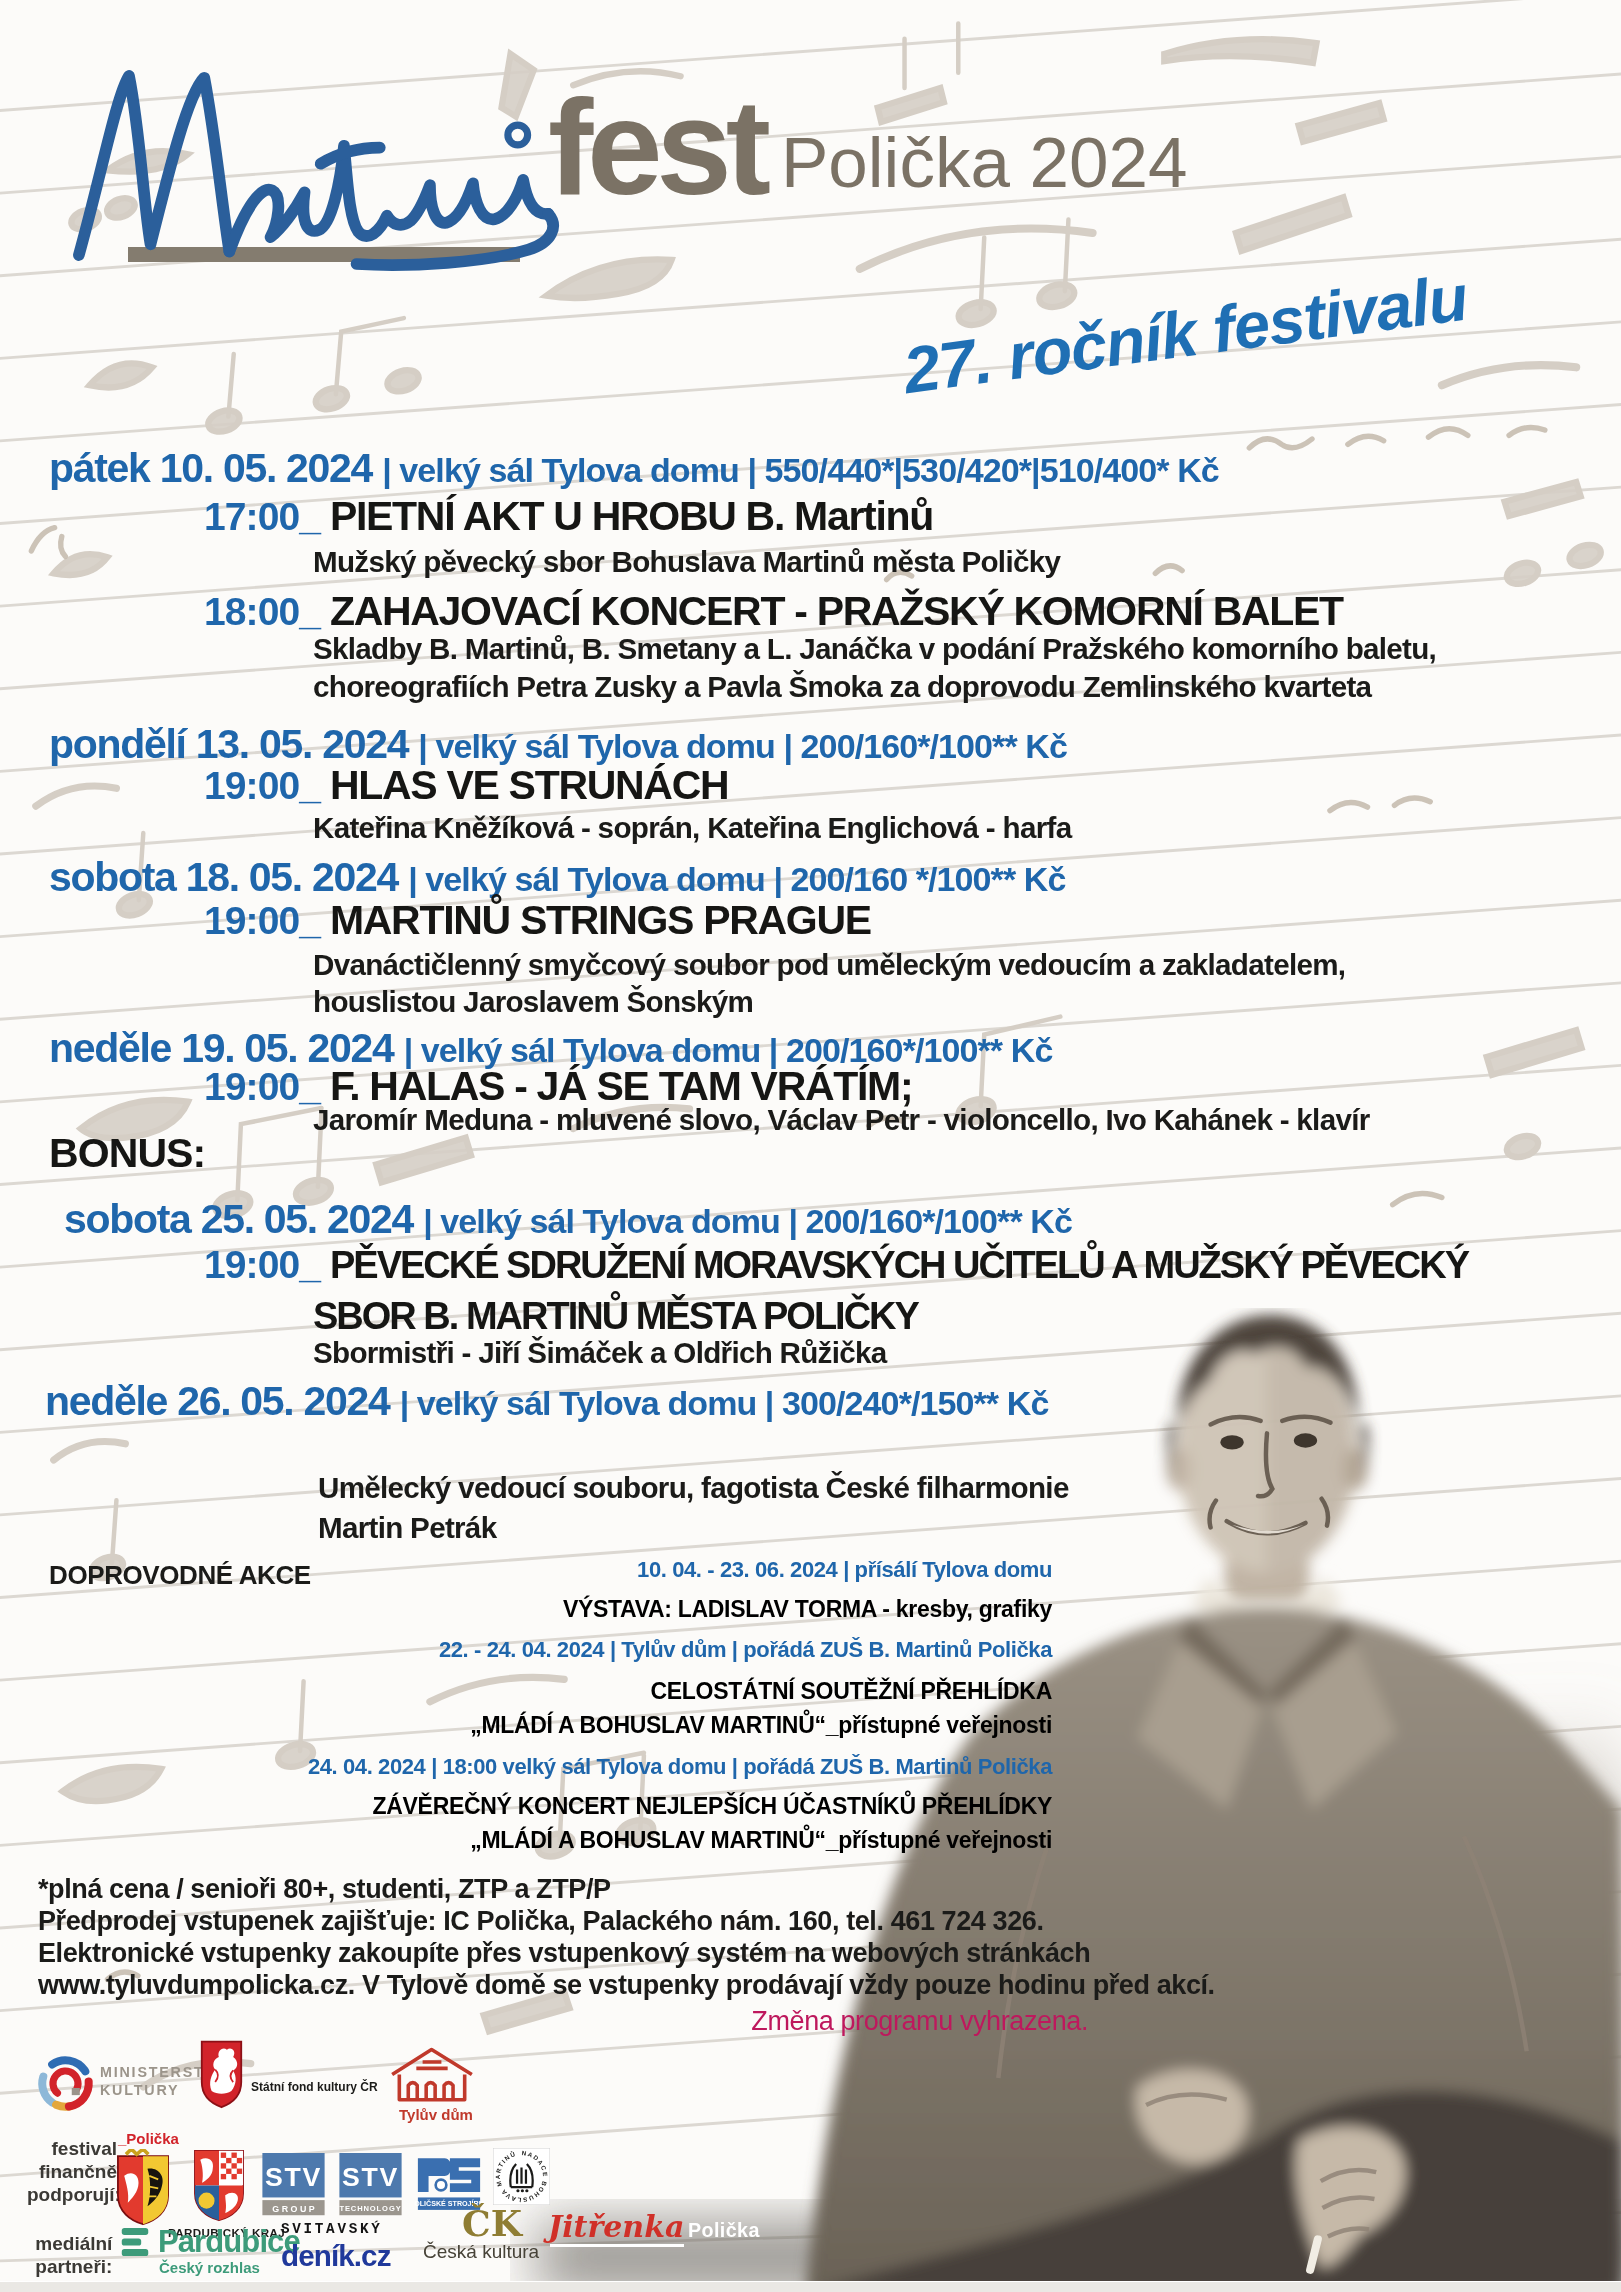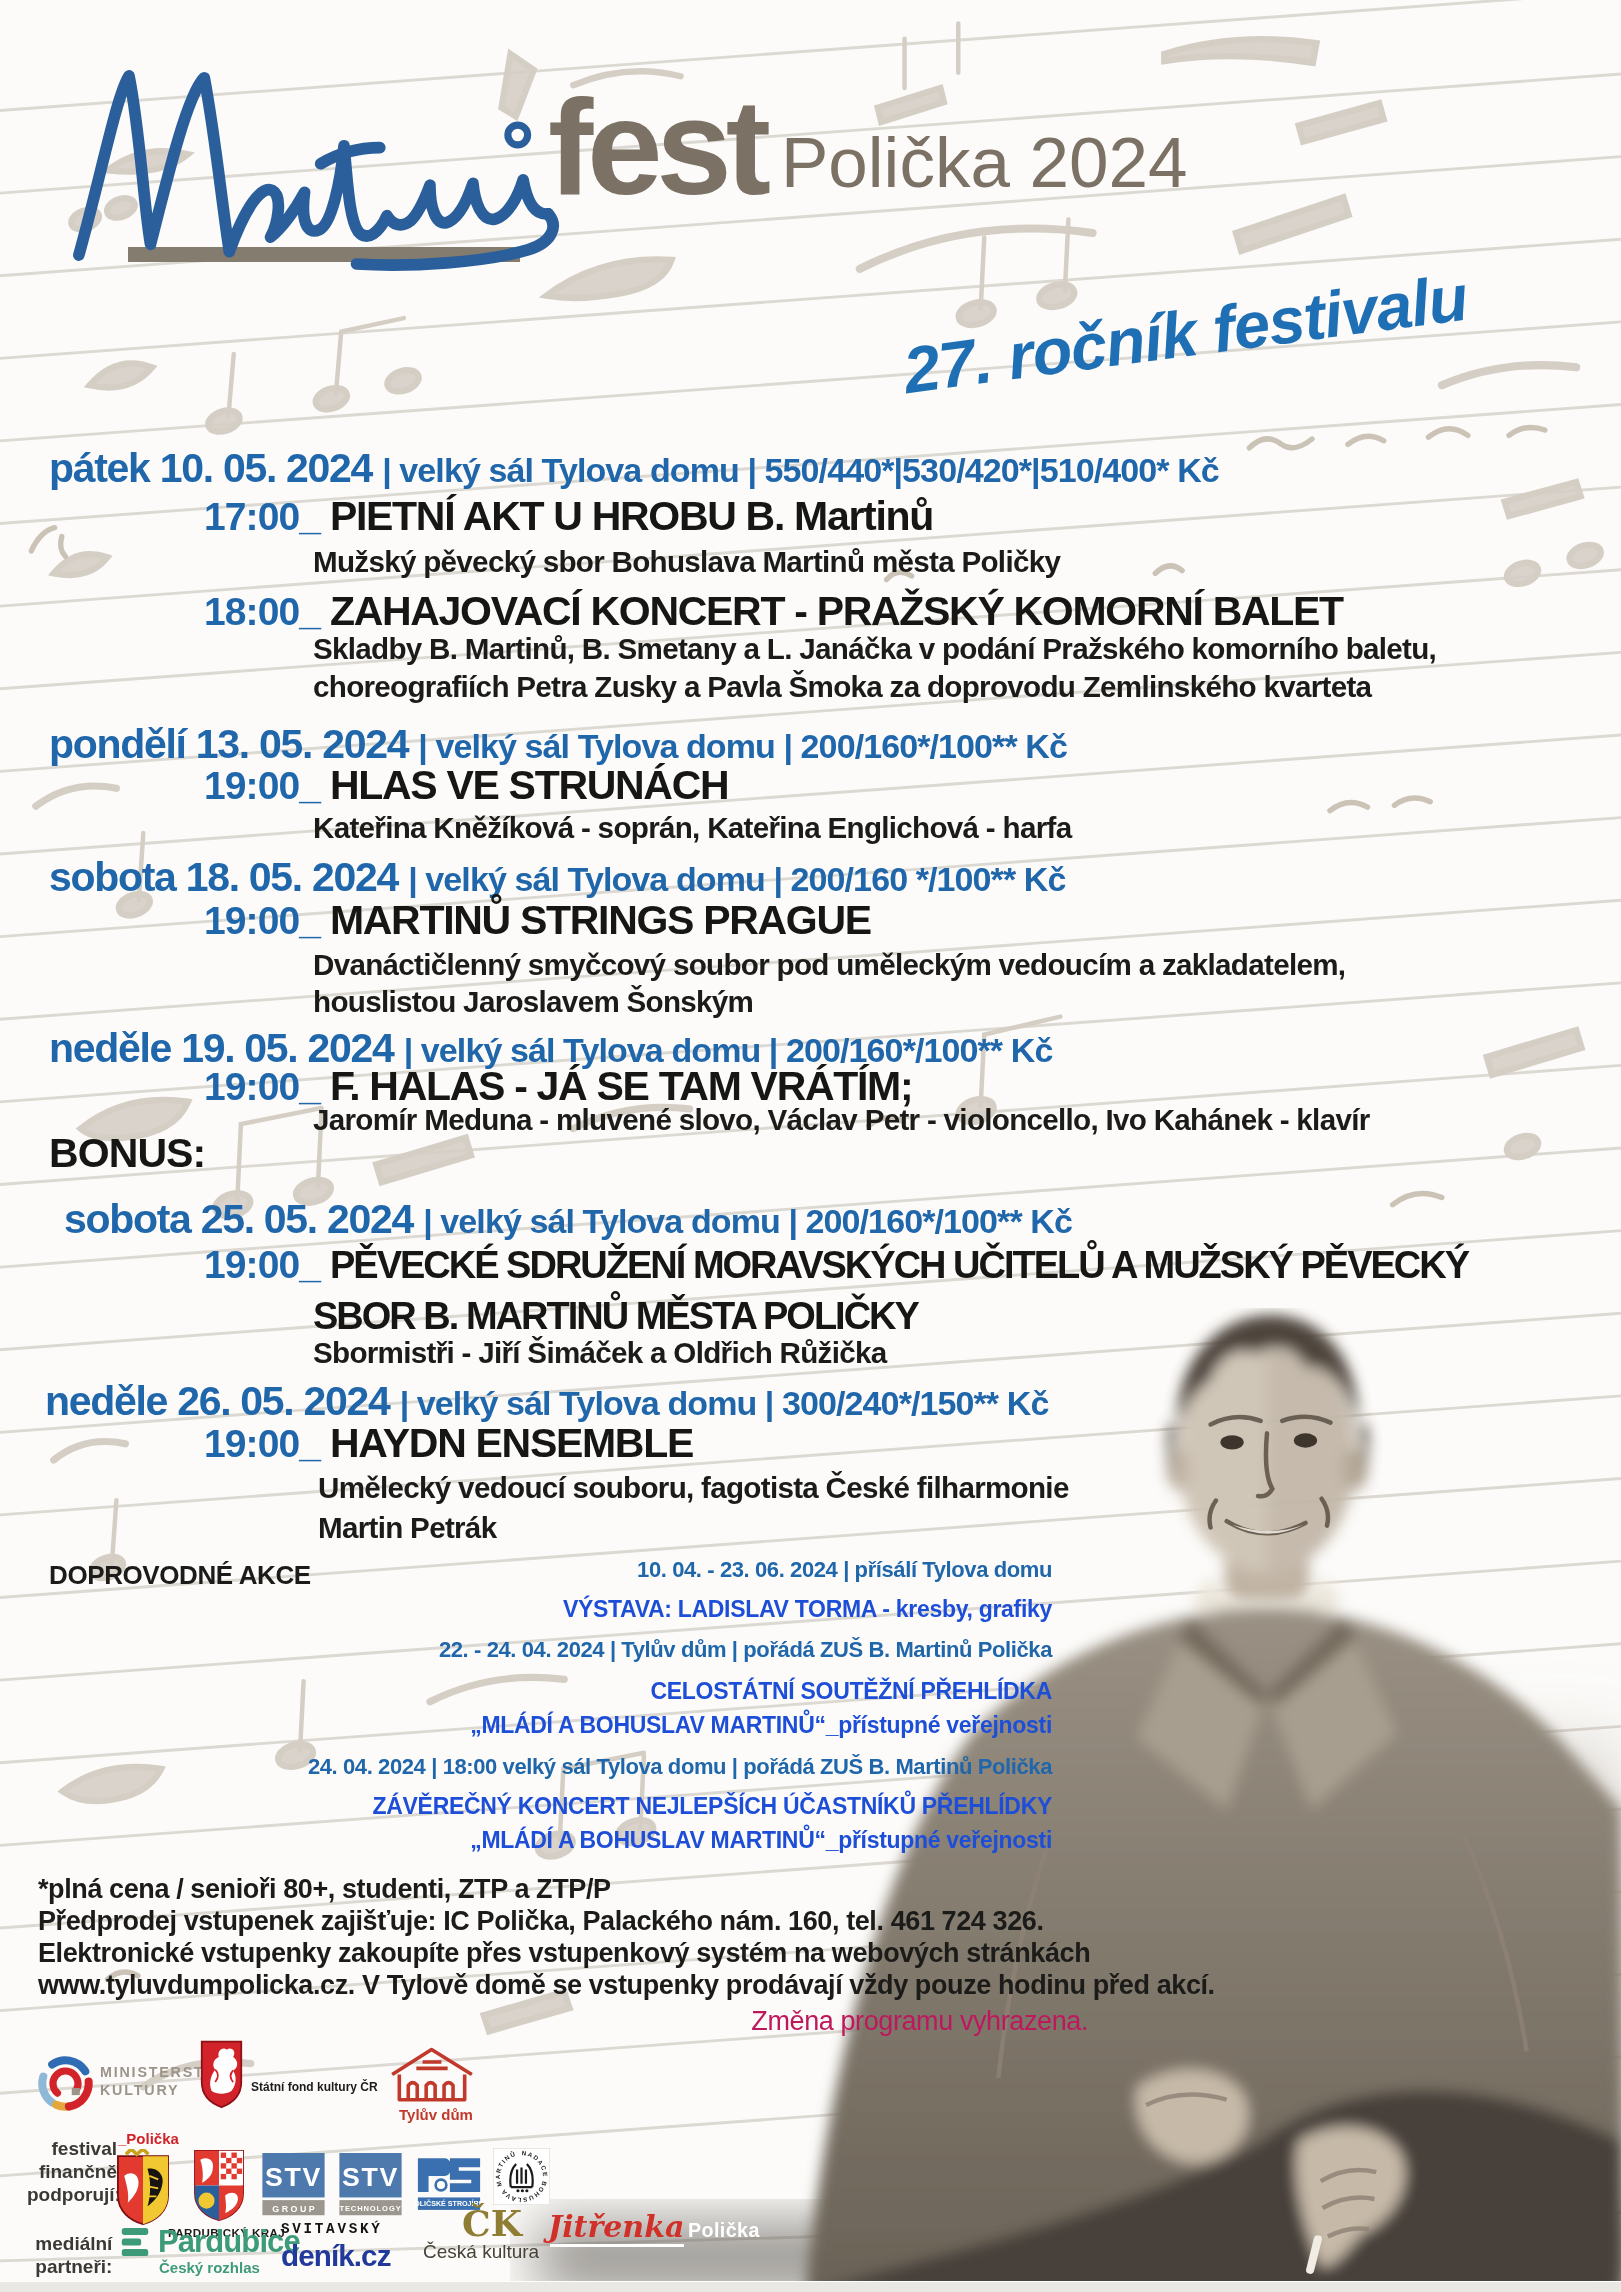--- a/index.html
+++ b/index.html
@@ -27,21 +27,21 @@
   .tl .tm{color:#1f66ab;font-size:39px;letter-spacing:-0.9px;}
   .tl .tt{color:#161614;font-size:41px;letter-spacing:-1.3px;margin-left:9.9px;}
   .tl.small .tt{font-size:38px;letter-spacing:-2px;}
   .t2{position:absolute;left:313px;color:#161614;font-weight:bold;font-size:38px;letter-spacing:-2px;white-space:nowrap;}
   .dc{position:absolute;left:313px;color:#1b1b19;font-weight:bold;font-size:29.6px;letter-spacing:-0.7px;white-space:nowrap;}
   .bonus{position:absolute;left:49px;color:#161614;font-weight:bold;font-size:41px;letter-spacing:-0.9px;}
 
   
   .doplabel{position:absolute;left:49px;color:#1b1b19;font-weight:bold;font-size:26px;letter-spacing:-0.4px;}
   .sh{position:absolute;right:569px;color:#1f66ab;font-weight:bold;font-size:22px;letter-spacing:-0.4px;white-space:nowrap;}
-  .ss{position:absolute;right:569px;color:#1d4ed8;font-weight:bold;font-size:23px;letter-spacing:-0.3px;white-space:nowrap;}
+  .ss{position:absolute;right:569px;color:#000000;font-weight:bold;font-size:23px;letter-spacing:-0.3px;white-space:nowrap;}
   .note{position:absolute;left:38px;color:#1b1b19;font-weight:bold;font-size:27px;letter-spacing:-0.4px;white-space:nowrap;}
   .change{position:absolute;right:533px;color:#be185d;font-weight:normal;font-size:27px;letter-spacing:-0.4px;white-space:nowrap;}
 
   
   .sp-label{position:absolute;color:#3b3935;font-weight:bold;font-size:19px;text-align:right;line-height:1.22;}
   .mk-text{position:absolute;color:#9b948a;font-weight:bold;font-size:14.3px;letter-spacing:1.8px;line-height:1.25;}
   .fond-text{position:absolute;color:#1b1b19;font-weight:bold;font-size:12px;}
   .tyl-text{position:absolute;color:#c0392b;font-weight:bold;font-size:15px;}
   .policka-lbl{position:absolute;color:#d2232a;font-weight:bold;font-size:15px;}
   .pk-lbl{position:absolute;color:#1b1b19;font-weight:bold;font-size:11.6px;letter-spacing:0.4px;}
@@ -286,22 +286,20 @@
 
     <div class="dl" style="top:1197px;left:64px;">
       <span>sobota 25. 05. 2024</span> <span class="vi">|  velký sál Tylova domu  |  200/160*/100** Kč</span></div>
     <div class="tl small" style="top:1244px;">
       <span class="tm">19:00_</span><span class="tt">PĚVECKÉ SDRUŽENÍ MORAVSKÝCH UČITELŮ A MUŽSKÝ PĚVECKÝ</span></div>
     <div class="t2" style="top:1295px;">SBOR B. MARTINŮ MĚSTA POLIČKY</div>
     <div class="dc" style="top:1336px;">Sbormistři - Jiří Šimáček a Oldřich Růžička</div>
 
     <div class="dl" style="top:1379px;left:45px;">
       <span>neděle 26. 05. 2024</span> <span class="vi">|  velký sál Tylova domu  |  300/240*/150** Kč</span></div>
-    <div class="tl" style="top:1421px;">
-      <span class="tm">19:00_</span><span class="tt">HAYDN ENSEMBLE</span></div>
     <div class="dc" style="top:1471px;left:318px;">Umělecký vedoucí souboru, fagotista České filharmonie</div>
     <div class="dc" style="top:1511px;left:318px;">Martin Petrák</div>
 
     <div class="doplabel" style="top:1560px;">DOPROVODNÉ AKCE</div>
 
     <div class="sh" style="top:1557px;">10. 04. - 23. 06. 2024 | přísálí Tylova domu</div>
     <div class="ss" style="top:1596px;">VÝSTAVA: LADISLAV TORMA - kresby, grafiky</div>
 
     <div class="sh" style="top:1637px;">22. - 24. 04. 2024 | Tylův dům | pořádá ZUŠ B. Martinů Polička</div>
     <div class="ss" style="top:1678px;">CELOSTÁTNÍ SOUTĚŽNÍ PŘEHLÍDKA</div>

